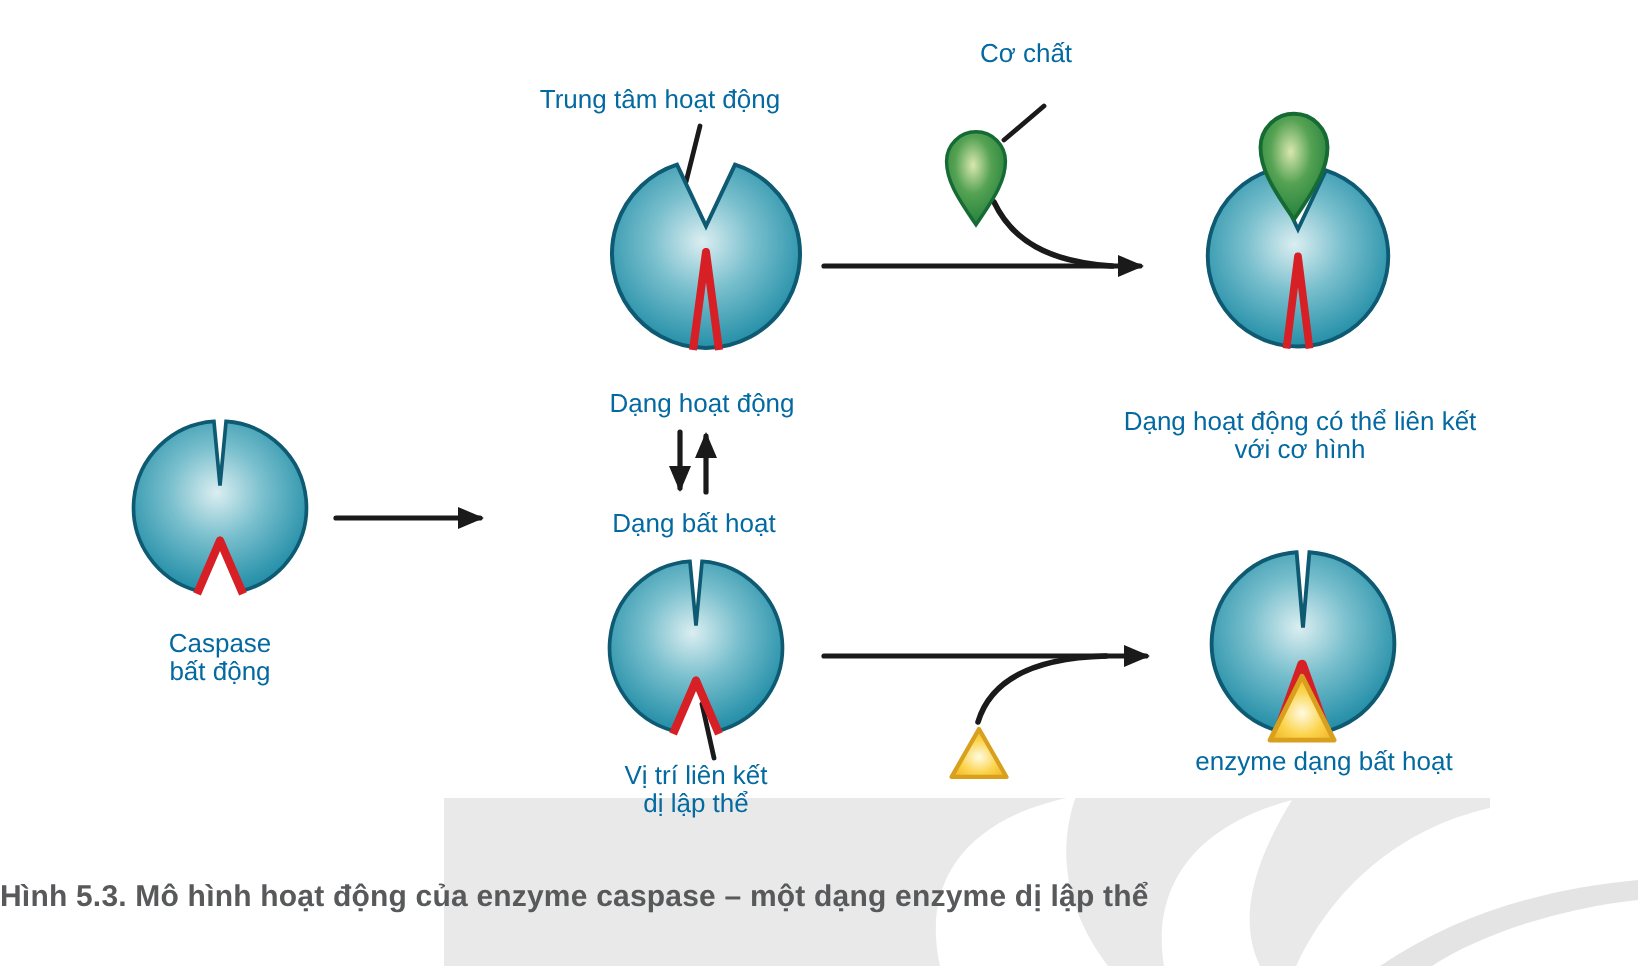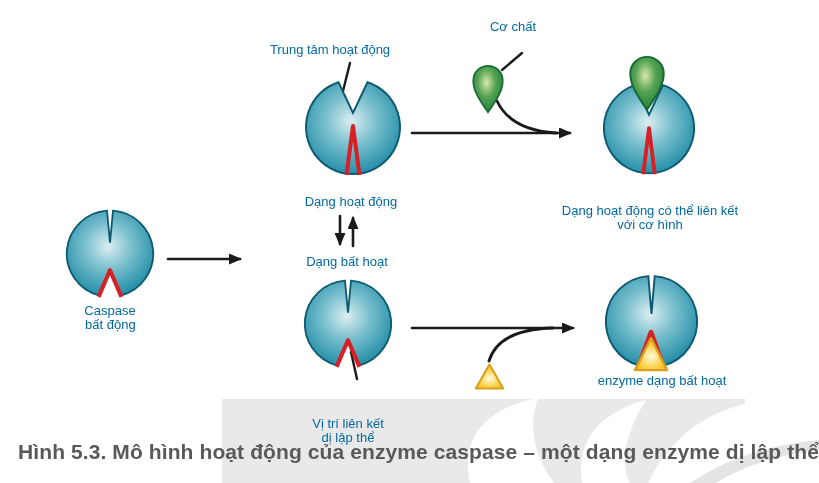--- a/index.html
+++ b/index.html
@@ -6,22 +6,22 @@
   .canvas{
     position:relative;width:819px;height:483px;background:#ffffff;overflow:hidden;
     font-family:"Liberation Sans","DejaVu Sans",sans-serif;
   }
   .abs{position:absolute;}
   .lbl{
     position:absolute;transform:translateX(-50%);text-align:center;
     font-size:13px;line-height:14px;color:#0369a1;white-space:nowrap;
   }
   .caption{
-    position:absolute;left:0;top:440px;width:100%;text-align:right;
-    font-size:21px;font-weight:bold;color:#58595b;letter-spacing:0.1px;
+    position:absolute;left:0;top:440px;width:100%;text-align:left;
+    font-size:15px;font-weight:bold;color:#58595b;letter-spacing:0.1px;
   }
 </style>
 </head>
 <body>
 
 <div class="canvas">
 
   <svg width="0" height="0" class="abs" aria-hidden="true">
     <defs>
       <radialGradient id="tealGrad" cx="48%" cy="42%" r="68%">
@@ -105,31 +105,31 @@
   </svg>
 
   <div class="lbl" style="left:330px;top:43px;">Trung tâm hoạt động</div>
 
   <div class="lbl" style="left:513px;top:20px;text-align:right;">Cơ chất</div>
 
   <div class="lbl" style="left:351px;top:195px;">Dạng hoạt động</div>
 
   <div class="lbl" style="left:347px;top:255px;text-align:center;">Dạng bất hoạt</div>
 
-  <div class="lbl" style="left:110px;top:304px;text-align:right;">
+  <div class="lbl" style="left:110px;top:315px;">
     <div>Caspase</div>
     <div>bất động</div>
   </div>
 
   <div class="lbl" style="left:650px;top:174px;margin-top:30px;">
     <div>Dạng hoạt động có thể liên kết</div>
     <div>với cơ hình</div>
   </div>
 
-  <div class="lbl" style="left:348px;top:381px;margin-top:36px;">
+  <div class="lbl" style="left:348px;top:381px;">
     <div>Vị trí liên kết</div>
     <div>dị lập thể</div>
   </div>
 
 
   <div class="lbl" style="left:662px;top:374px;">
     <div>enzyme dạng bất hoạt</div>
   </div>
 
   <div class="caption">Hình 5.3. Mô hình hoạt động của enzyme caspase – một dạng enzyme dị lập thể</div>

